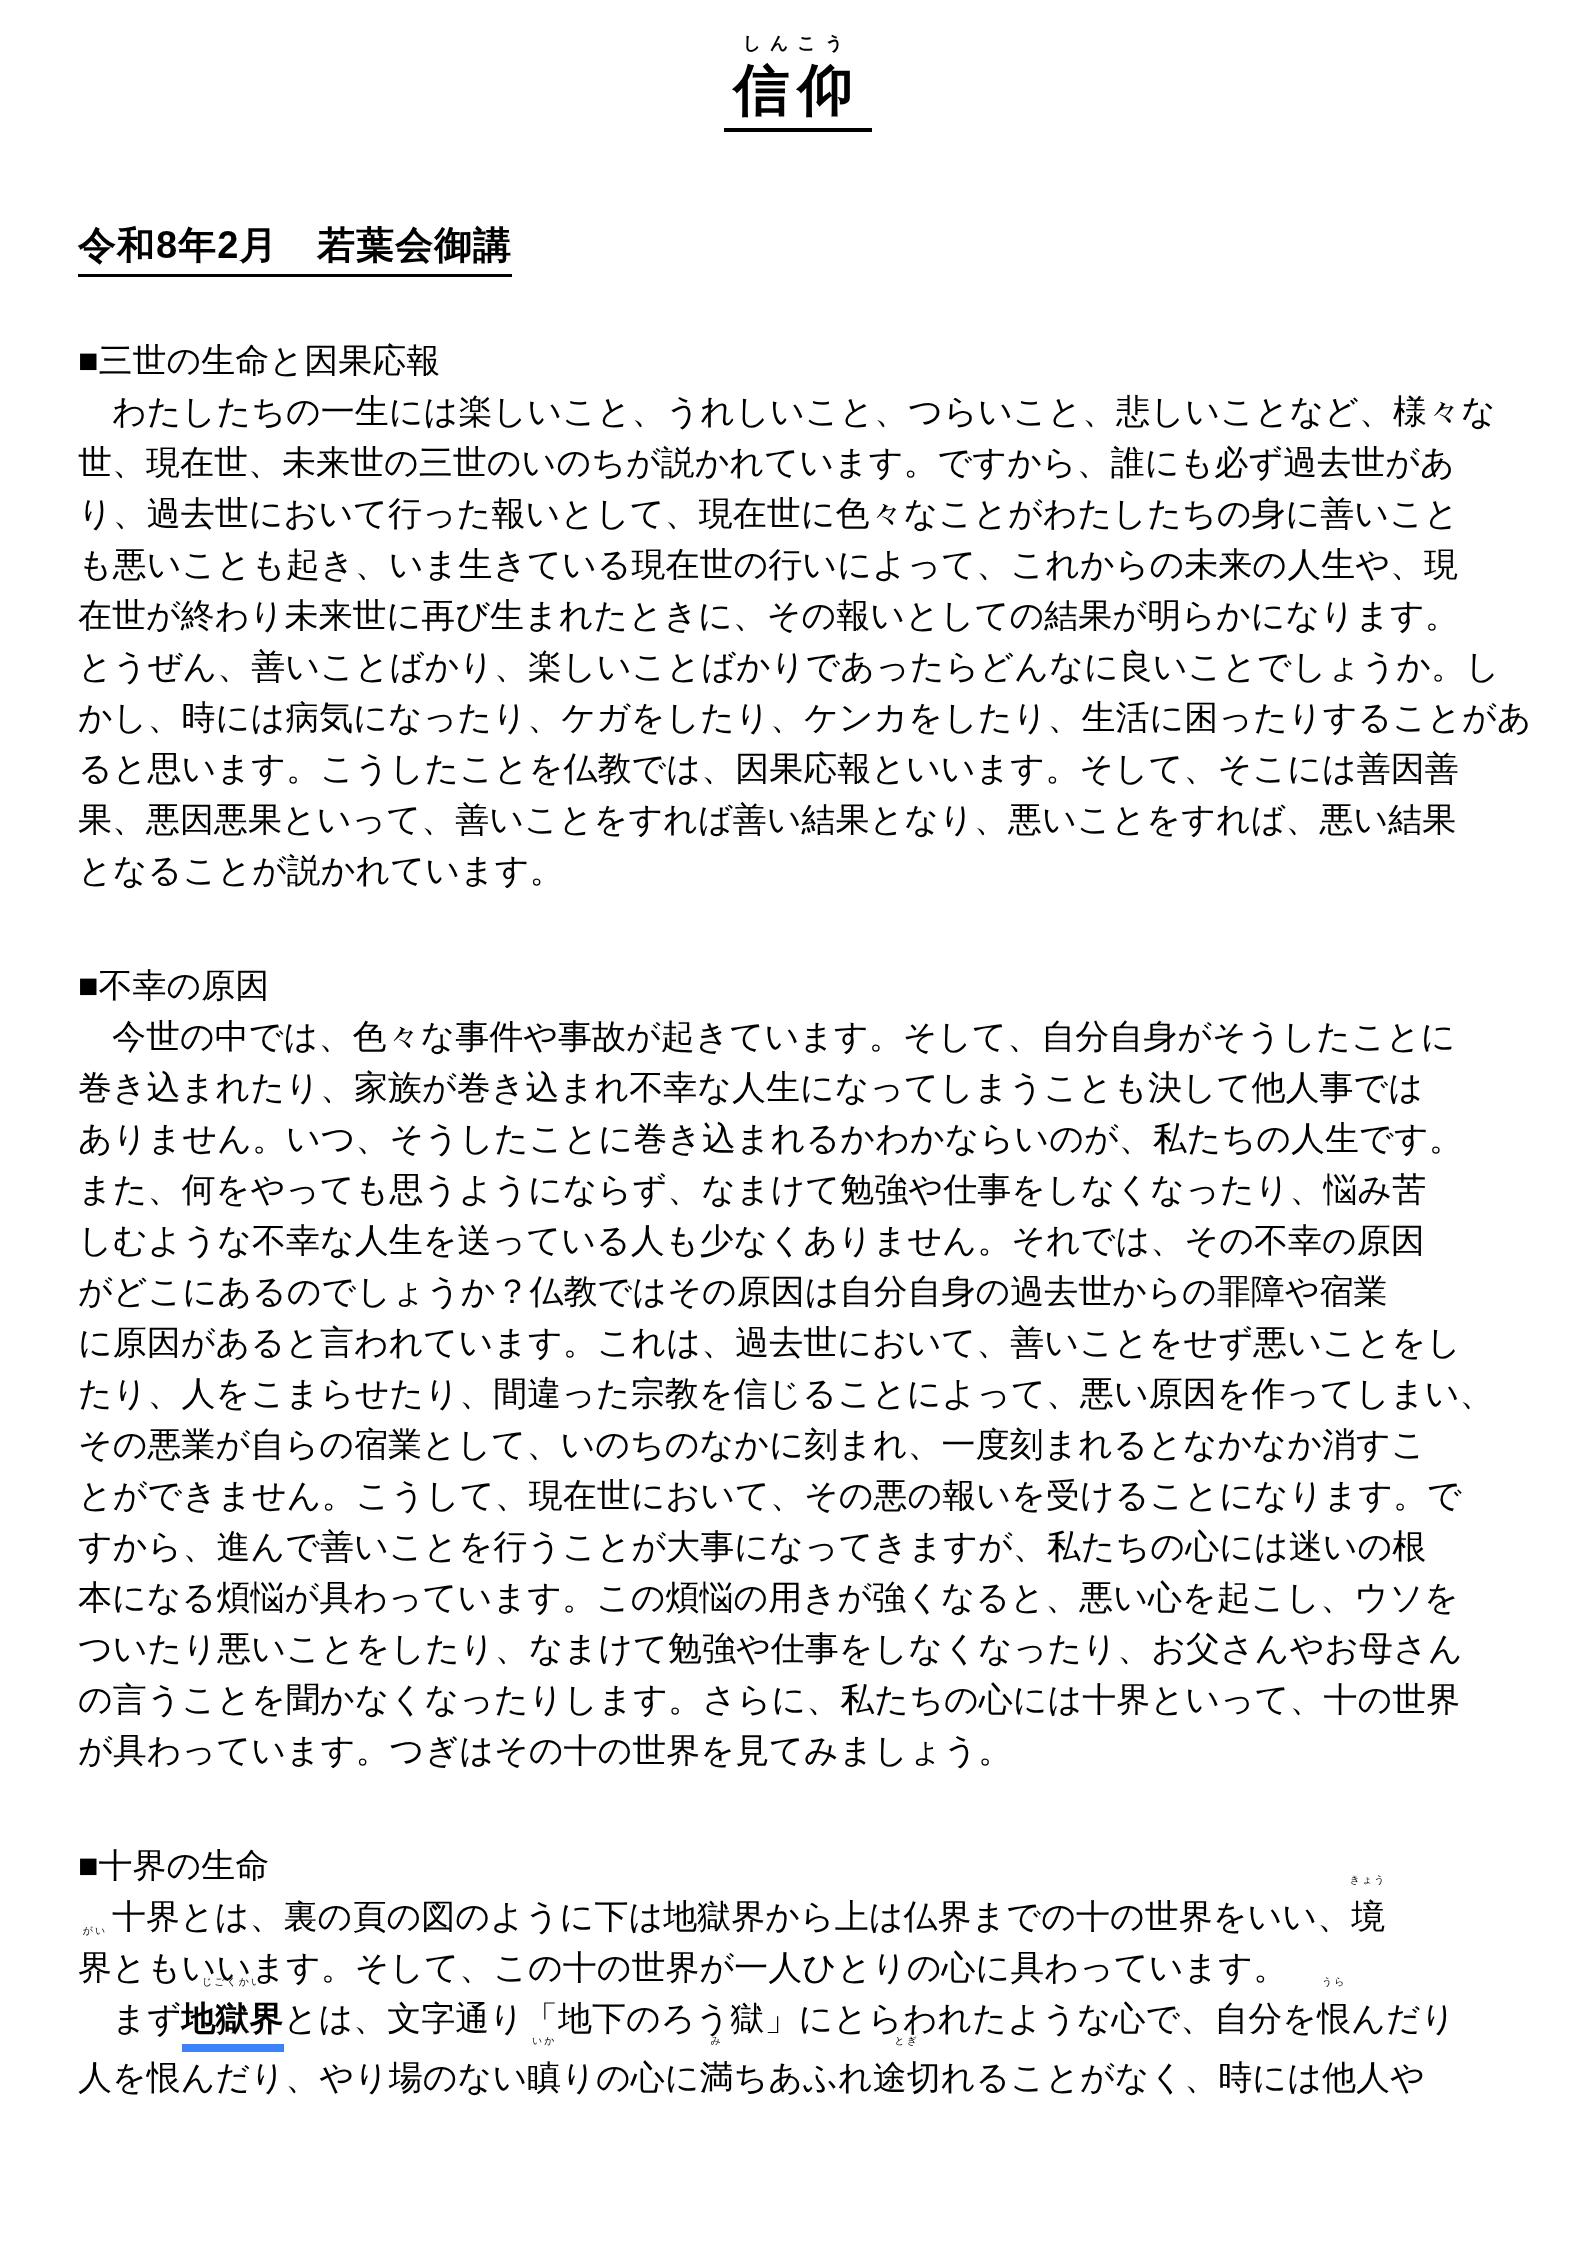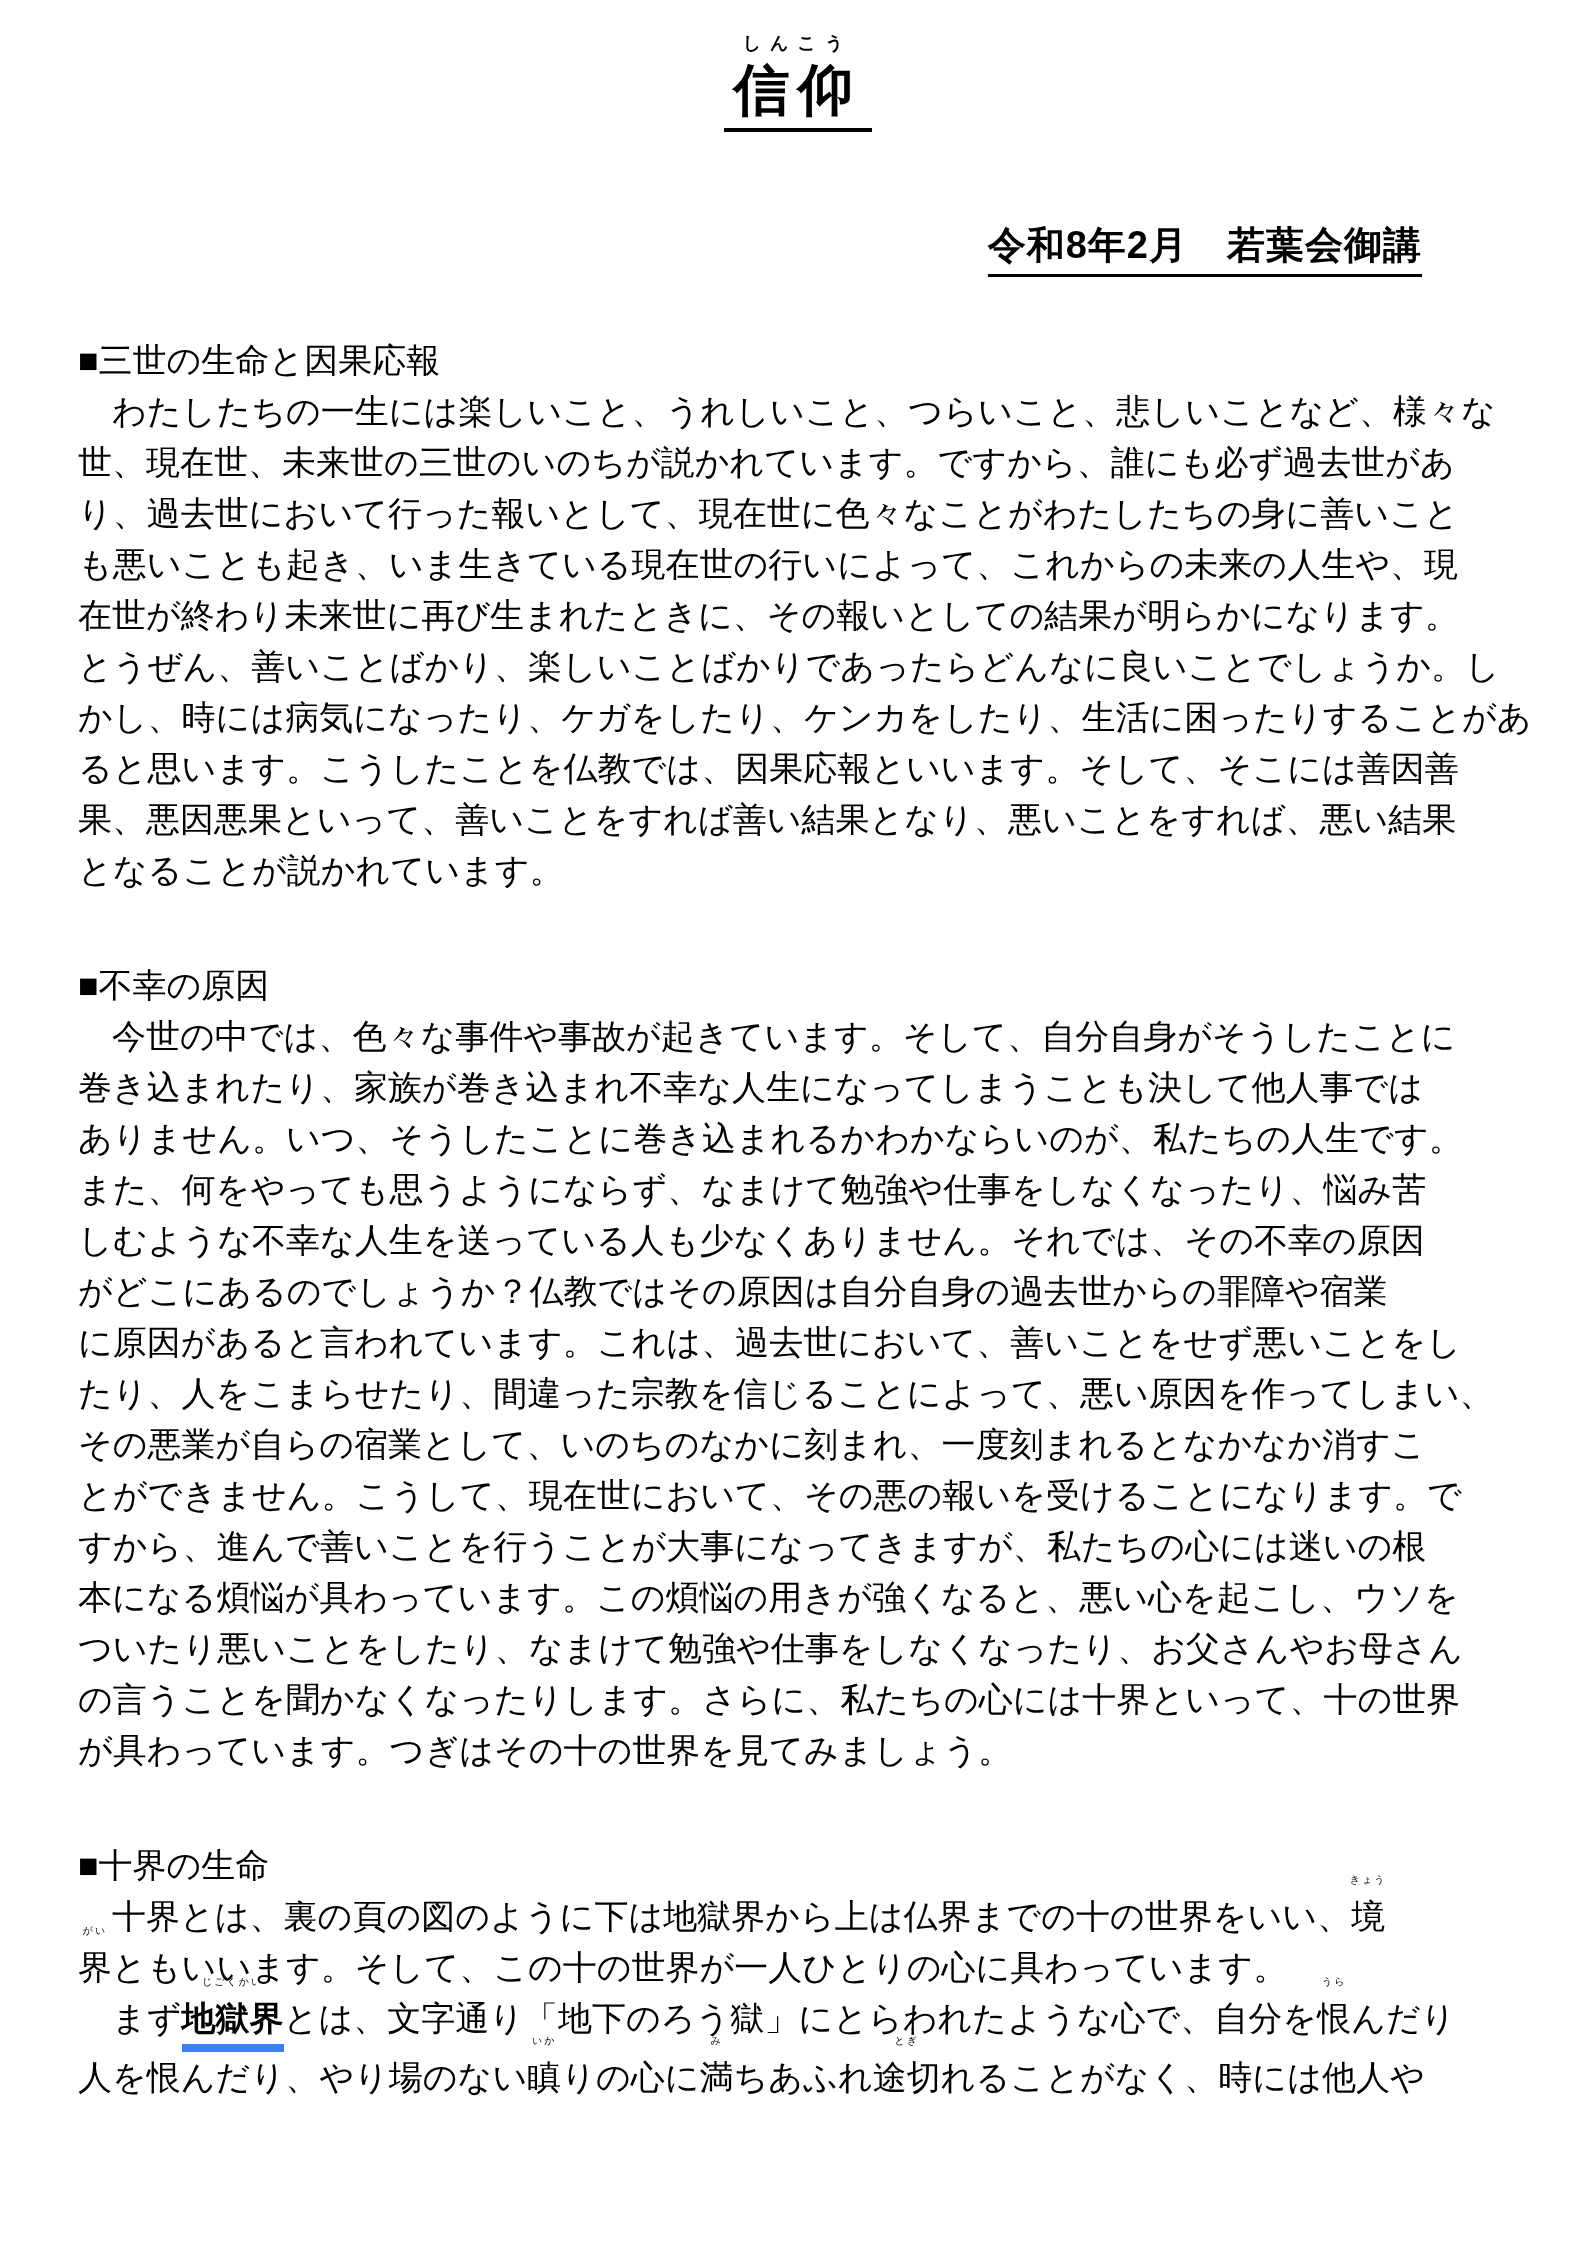--- a/index.html
+++ b/index.html
@@ -35,21 +35,21 @@
   }
   .title .furi {
     font-size: 18px;
     top: -24px;
     letter-spacing: 9px;
     font-weight: bold;
     text-align: center;
   }
   
   .subtitle-wrap {
-    text-align: right;
+    text-align: left;
     padding: 88px 95px 0 0;
   }
   .subtitle {
     display: inline-block;
     font-size: 38px;
     font-weight: bold;
     letter-spacing: 1px;
     border-bottom: 3px solid #000;
     padding-bottom: 3px;
     white-space: nowrap;

